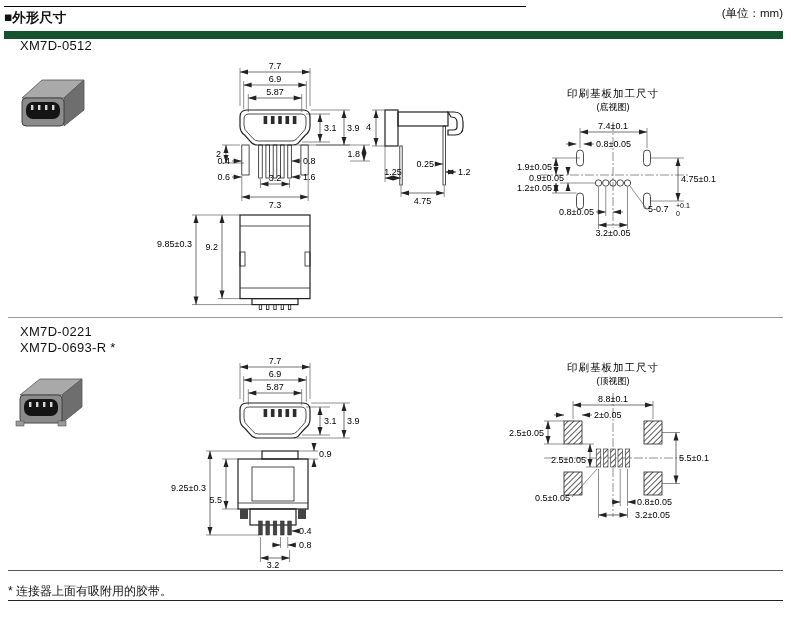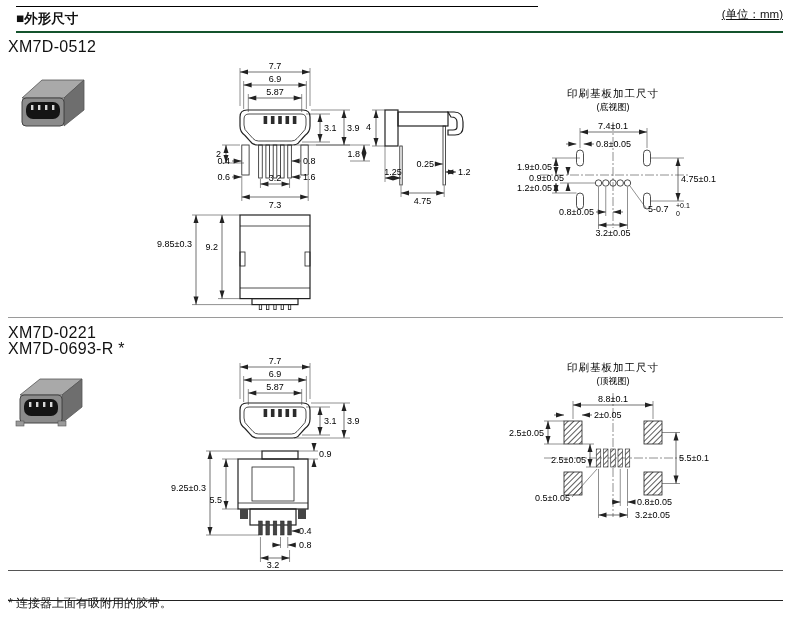--- a/index.html
+++ b/index.html
@@ -1,25 +1,25 @@
 <!DOCTYPE html>
 <html><head>
 <meta charset="utf-8">
 <style>
   html,body{margin:0;padding:0;}
   body{width:791px;height:622px;position:relative;background:#fff;
        font-family:"Liberation Sans","DejaVu Sans",sans-serif;color:#111;overflow:hidden;}
-  .hdr{position:absolute;left:16px;right:8px;top:6px;height:25px;border-bottom:2px solid #14532d;
-       display:flex;justify-content:space-between;align-items:center;}
+  .hdr{position:absolute;left:4px;right:8px;top:6px;height:25px;border-bottom:8px solid #14532d;
+       display:flex;justify-content:space-between;align-items:flex-start;}
   .hdr .toprule{position:absolute;left:0;top:0;width:522px;border-top:1px solid #000;height:0;}
   .hdr .title{font-size:13.5px;font-weight:bold;padding:3px 0 3px 0;}
-  .hdr .unit{font-size:11.5px;padding-bottom:8px;text-decoration:underline;}
-  .model{position:absolute;left:8px;font-size:16px;letter-spacing:.3px;text-align:right;}
+  .hdr .unit{font-size:11.5px;padding-bottom:8px;}
+  .model{position:absolute;left:20px;font-size:13px;letter-spacing:.3px;text-align:right;}
   .divider{position:absolute;left:8px;right:8px;border-top:1px solid #9a9a9a;height:0;}
-  .foot{position:absolute;left:8px;right:8px;top:570px;border-top:1px solid #555;padding-top:24px;font-size:12px;}
+  .foot{position:absolute;left:8px;right:8px;top:570px;border-top:1px solid #555;padding-top:12px;font-size:12px;}
   .botrule{position:absolute;left:8px;right:8px;top:600px;border-top:1px solid #222;height:0;}
   svg{position:absolute;left:0;}
   svg text{font:9px "Liberation Sans","DejaVu Sans",sans-serif;fill:#000;}
   svg text.mid{text-anchor:middle;}
   svg text.end{text-anchor:end;}
   svg text.t7{font-size:7px;}
   svg text.pcbt{font-size:10.5px;letter-spacing:1px;}
   .outline{fill:none;stroke:#222;stroke-width:1.2;}
   .thin{fill:none;stroke:#222;stroke-width:0.8;}
   .dim{fill:none;stroke:#333;stroke-width:0.7;}

